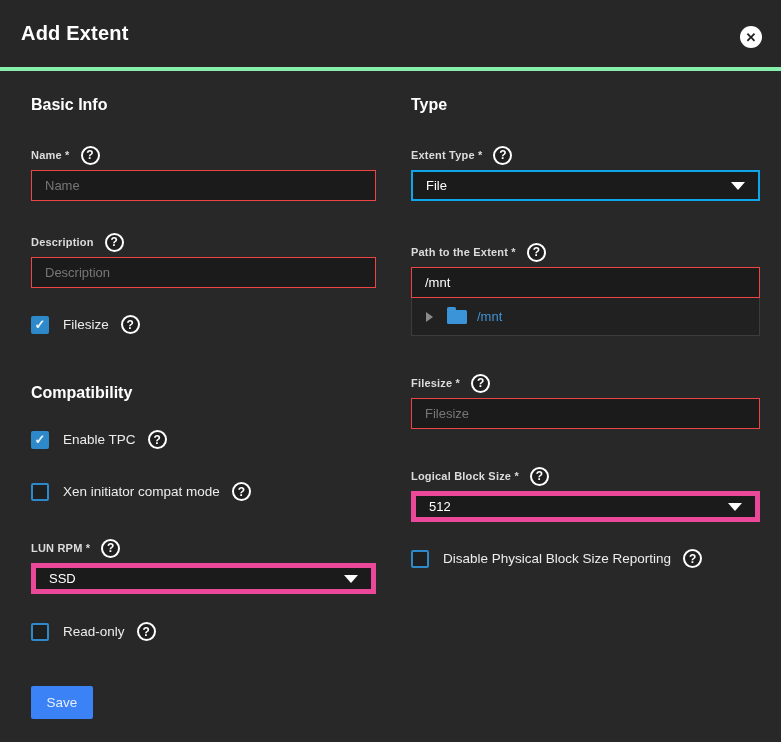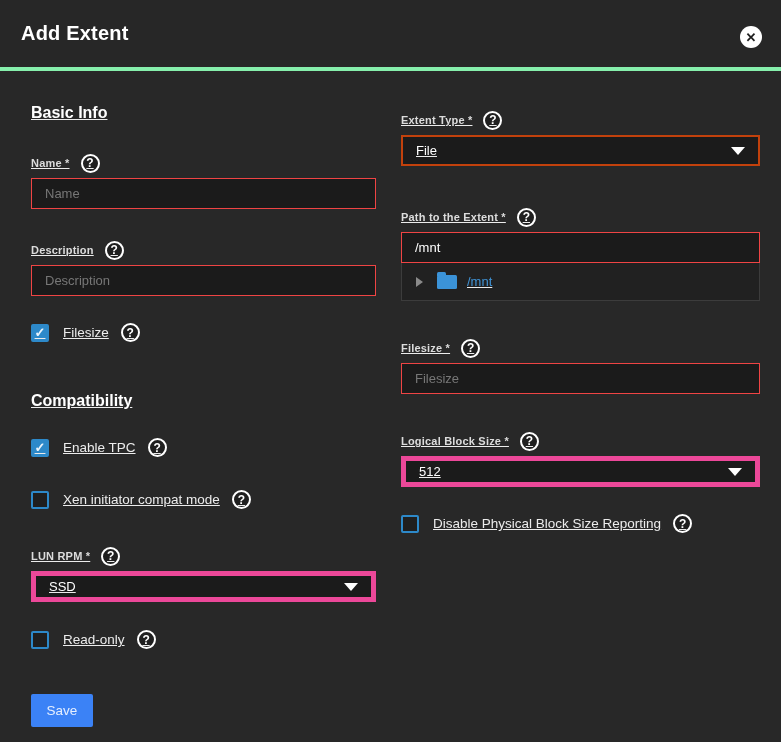--- a/index.html
+++ b/index.html
@@ -40,23 +40,22 @@
   .close-btn span {
     color: #1d1d1d;
     font-size: 13px;
     font-weight: 700;
     line-height: 1;
   }
   
   .content {
     display: grid;
     grid-template-columns: 345px 1fr;
-    column-gap: 25px;
-    padding: 8px 21px 0 31px;
-    text-decoration: underline;
+    column-gap: 35px;
+    padding: 0 21px 0 31px;
   }
   .section-heading {
     font-size: 16px;
     font-weight: 700;
     color: #ffffff;
     margin-top: 25px;
   }
   
   .label-row {
     display: flex;
@@ -104,21 +103,21 @@
     height: 31px;
     margin-top: 4px;
     background: #1b1b1b;
     border: 5px solid #ec4899;
     display: flex;
     align-items: center;
     justify-content: space-between;
     padding: 0 13px;
     cursor: pointer;
   }
-  .select.focused { border: 2px solid #c2410c; }
+  .select.focused { border: 2px solid #0ea5e9; }
   .select-value { font-size: 13px; color: #ffffff; }
   .caret {
     width: 0; height: 0;
     border-left: 7px solid transparent;
     border-right: 7px solid transparent;
     border-top: 8px solid #ffffff;
   }
   
   .check-row {
     display: flex;
@@ -278,20 +277,21 @@
       <span class="check-label">Read-only</span>
       <span class="help">?</span>
     </div>
 
     <button class="save-btn">Save</button>
 
   </div>
 
   <div class="col-right">
 
+    <div class="section-heading">Type</div>
 
     <div class="field mt30">
       <div class="label-row">
         <span class="field-label">Extent Type *</span>
         <span class="help">?</span>
       </div>
       <div class="select focused">
         <span class="select-value">File</span>
         <span class="caret"></span>
       </div>

